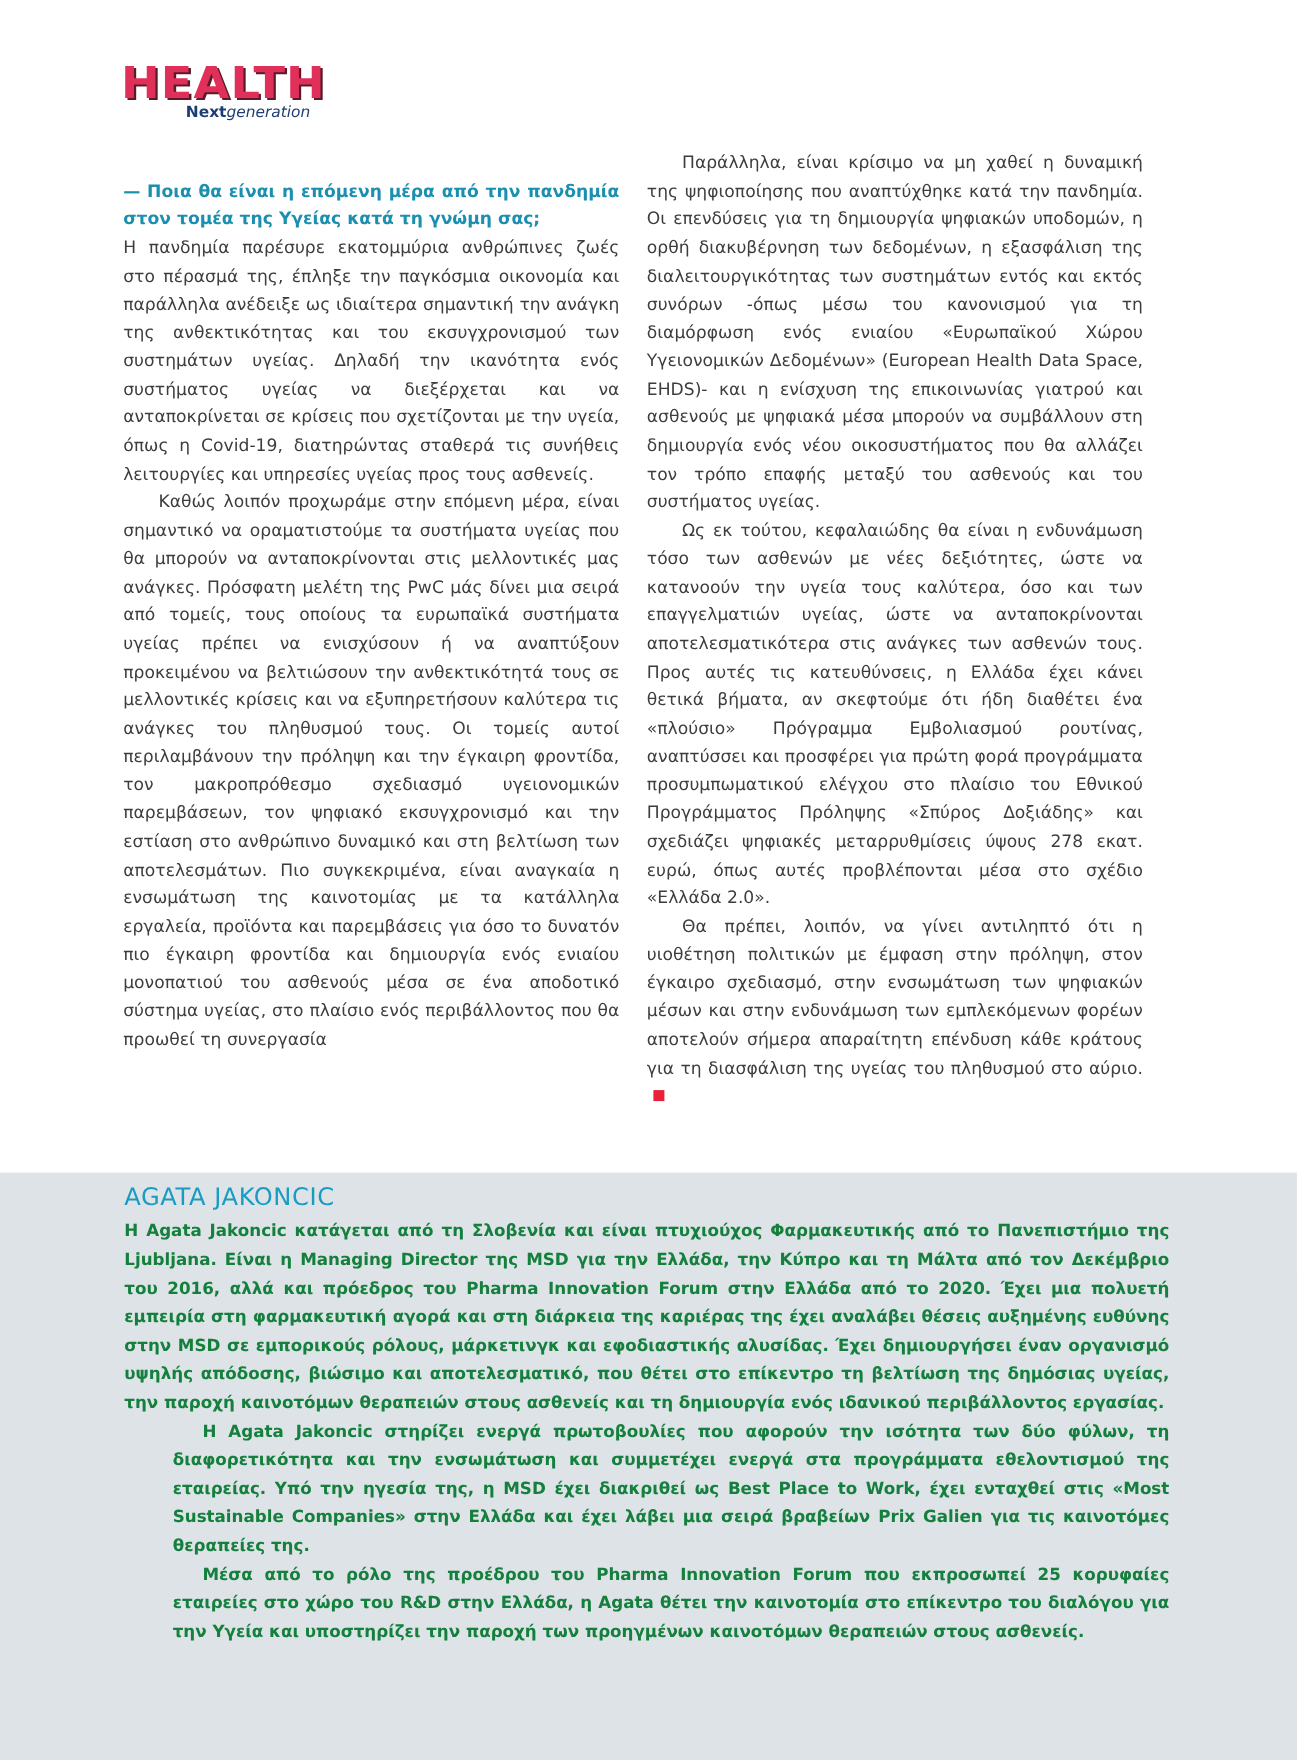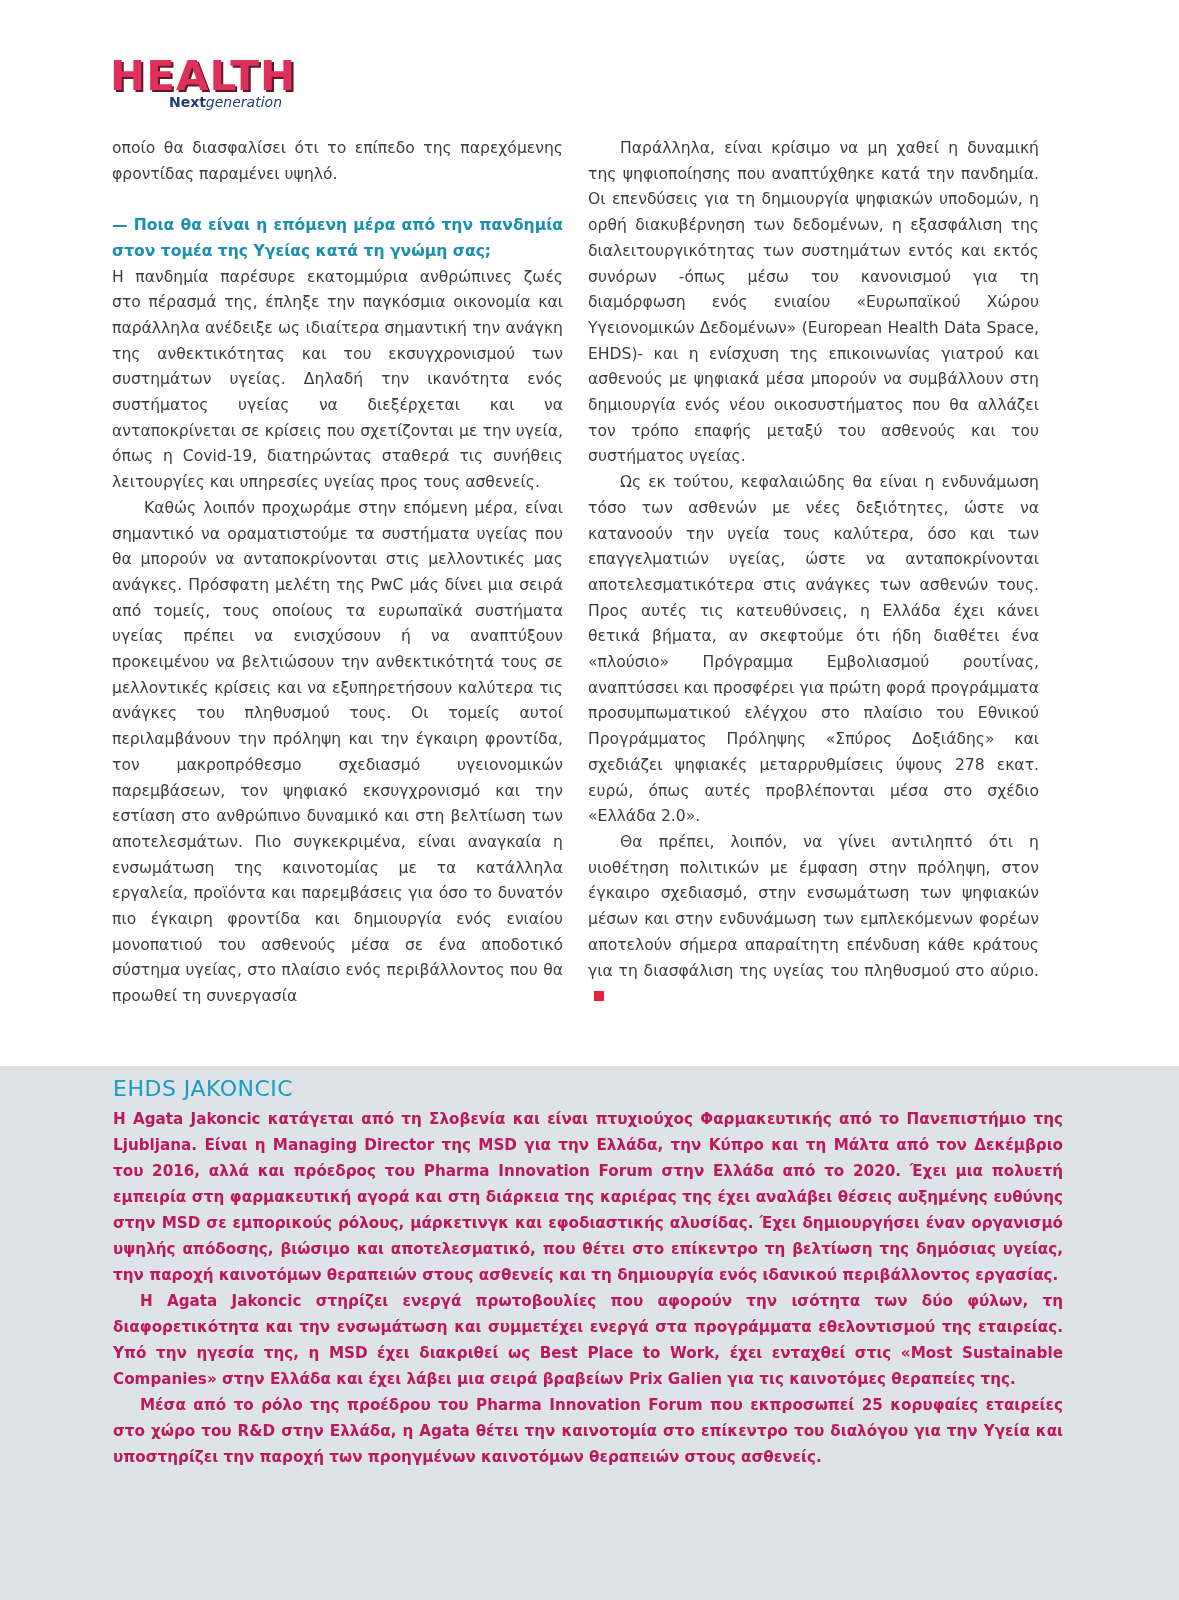--- a/index.html
+++ b/index.html
@@ -19,45 +19,44 @@
     .col { position: absolute; top: 136px; width: 451px; font-size: 15.6px; line-height: 25.7px; color: #3d3d3d; }
     .col-left { left: 112px; }
     .col-right { left: 588px; }
     .col p { margin: 0; text-align: justify; }
     .col p.indent { text-indent: 32px; }
     .question { color: #1a8fb0; font-weight: bold; margin: 25.7px 0 0 0 !important; text-align: right; }
     .end-mark { display: inline-block; width: 10px; height: 10px; background: #e8203a; margin-left: 6px; vertical-align: 0px; }
 
     .bio { position: absolute; left: 0; top: 1066px; width: 1179px; height: 534px; background: #dde3e7; }
     .bio-name { position: absolute; left: 113px; top: 10px; font-size: 22px; color: #1a9bc2; letter-spacing: 0.5px; }
-    .bio-text { position: absolute; left: 113px; top: 40px; width: 950px; font-size: 15.2px; line-height: 26px; font-weight: bold; color: #be185d; }
+    .bio-text { position: absolute; left: 113px; top: 40px; width: 950px; font-size: 15.2px; line-height: 26px; font-weight: bold; color: #15803d; }
     .bio-text p { margin: 0; text-align: justify; }
-    .bio-text p.indent { text-indent: 27px; }
+    .bio-text p.indent { text-indent: 27px; margin-left: 44px; }
   </style>
 </head>
 <body>
 
 <div class="logo">
   <div class="logo-main">HEALTH</div>
   <div class="logo-sub"><b>Next</b><span>generation</span></div>
 </div>
 
 <div class="col col-left">
-  <p>οποίο θα διασφαλίσει ότι το επίπεδο της παρεχόμενης φροντίδας παραμένει υψηλό.</p>
   <p class="question">— Ποια θα είναι η επόμενη μέρα από την πανδημία στον τομέα της Υγείας κατά τη γνώμη σας;</p>
   <p>Η πανδημία παρέσυρε εκατομμύρια ανθρώπινες ζωές στο πέρασμά της, έπληξε την παγκόσμια οικονομία και παράλληλα ανέδειξε ως ιδιαίτερα σημαντική την ανάγκη της ανθεκτικότητας και του εκσυγχρονισμού των συστημάτων υγείας. Δηλαδή την ικανότητα ενός συστήματος υγείας να διεξέρχεται και να ανταποκρίνεται σε κρίσεις που σχετίζονται με την υγεία, όπως η Covid-19, διατηρώντας σταθερά τις συνήθεις λειτουργίες και υπηρεσίες υγείας προς τους ασθενείς.</p>
   <p class="indent">Καθώς λοιπόν προχωράμε στην επόμενη μέρα, είναι σημαντικό να οραματιστούμε τα συστήματα υγείας που θα μπορούν να ανταποκρίνονται στις μελλοντικές μας ανάγκες. Πρόσφατη μελέτη της PwC μάς δίνει μια σειρά από τομείς, τους οποίους τα ευρωπαϊκά συστήματα υγείας πρέπει να ενισχύσουν ή να αναπτύξουν προκειμένου να βελτιώσουν την ανθεκτικότητά τους σε μελλοντικές κρίσεις και να εξυπηρετήσουν καλύτερα τις ανάγκες του πληθυσμού τους. Οι τομείς αυτοί περιλαμβάνουν την πρόληψη και την έγκαιρη φροντίδα, τον μακροπρόθεσμο σχεδιασμό υγειονομικών παρεμβάσεων, τον ψηφιακό εκσυγχρονισμό και την εστίαση στο ανθρώπινο δυναμικό και στη βελτίωση των αποτελεσμάτων. Πιο συγκεκριμένα, είναι αναγκαία η ενσωμάτωση της καινοτομίας με τα κατάλληλα εργαλεία, προϊόντα και παρεμβάσεις για όσο το δυνατόν πιο έγκαιρη φροντίδα και δημιουργία ενός ενιαίου μονοπατιού του ασθενούς μέσα σε ένα αποδοτικό σύστημα υγείας, στο πλαίσιο ενός περιβάλλοντος που θα προωθεί τη συνεργασία</p>
 </div>
 
 <div class="col col-right">
   <p class="indent">Παράλληλα, είναι κρίσιμο να μη χαθεί η δυναμική της ψηφιοποίησης που αναπτύχθηκε κατά την πανδημία. Οι επενδύσεις για τη δημιουργία ψηφιακών υποδομών, η ορθή διακυβέρνηση των δεδομένων, η εξασφάλιση της διαλειτουργικότητας των συστημάτων εντός και εκτός συνόρων -όπως μέσω του κανονισμού για τη διαμόρφωση ενός ενιαίου «Ευρωπαϊκού Χώρου Υγειονομικών Δεδομένων» (European Health Data Space, EHDS)- και η ενίσχυση της επικοινωνίας γιατρού και ασθενούς με ψηφιακά μέσα μπορούν να συμβάλλουν στη δημιουργία ενός νέου οικοσυστήματος που θα αλλάζει τον τρόπο επαφής μεταξύ του ασθενούς και του συστήματος υγείας.</p>
   <p class="indent">Ως εκ τούτου, κεφαλαιώδης θα είναι η ενδυνάμωση τόσο των ασθενών με νέες δεξιότητες, ώστε να κατανοούν την υγεία τους καλύτερα, όσο και των επαγγελματιών υγείας, ώστε να ανταποκρίνονται αποτελεσματικότερα στις ανάγκες των ασθενών τους. Προς αυτές τις κατευθύνσεις, η Ελλάδα έχει κάνει θετικά βήματα, αν σκεφτούμε ότι ήδη διαθέτει ένα «πλούσιο» Πρόγραμμα Εμβολιασμού ρουτίνας, αναπτύσσει και προσφέρει για πρώτη φορά προγράμματα προσυμπωματικού ελέγχου στο πλαίσιο του Εθνικού Προγράμματος Πρόληψης «Σπύρος Δοξιάδης» και σχεδιάζει ψηφιακές μεταρρυθμίσεις ύψους 278 εκατ. ευρώ, όπως αυτές προβλέπονται μέσα στο σχέδιο «Ελλάδα 2.0».</p>
   <p class="indent"><span>Θα πρέπει, λοιπόν, να γίνει αντιληπτό ότι η υιοθέτηση πολιτικών με έμφαση στην πρόληψη, στον έγκαιρο σχεδιασμό, στην ενσωμάτωση των ψηφιακών μέσων και στην ενδυνάμωση των εμπλεκόμενων φορέων αποτελούν σήμερα απαραίτητη επένδυση κάθε κράτους για τη διασφάλιση της υγείας του πληθυσμού στο αύριο.</span><span class="end-mark"></span></p>
 </div>
 
 <div class="bio">
-  <div class="bio-name">EHDS JAKONCIC</div>
+  <div class="bio-name">AGATA JAKONCIC</div>
   <div class="bio-text">
     <p>Η Agata Jakoncic κατάγεται από τη Σλοβενία και είναι πτυχιούχος Φαρμακευτικής από το Πανεπιστήμιο της Ljubljana. Είναι η Managing Director της MSD για την Ελλάδα, την Κύπρο και τη Μάλτα από τον Δεκέμβριο του 2016, αλλά και πρόεδρος του Pharma Innovation Forum στην Ελλάδα από το 2020. Έχει μια πολυετή εμπειρία στη φαρμακευτική αγορά και στη διάρκεια της καριέρας της έχει αναλάβει θέσεις αυξημένης ευθύνης στην MSD σε εμπορικούς ρόλους, μάρκετινγκ και εφοδιαστικής αλυσίδας. Έχει δημιουργήσει έναν οργανισμό υψηλής απόδοσης, βιώσιμο και αποτελεσματικό, που θέτει στο επίκεντρο τη βελτίωση της δημόσιας υγείας, την παροχή καινοτόμων θεραπειών στους ασθενείς και τη δημιουργία ενός ιδανικού περιβάλλοντος εργασίας.</p>
     <p class="indent">Η Agata Jakoncic στηρίζει ενεργά πρωτοβουλίες που αφορούν την ισότητα των δύο φύλων, τη διαφορετικότητα και την ενσωμάτωση και συμμετέχει ενεργά στα προγράμματα εθελοντισμού της εταιρείας. Υπό την ηγεσία της, η MSD έχει διακριθεί ως Best Place to Work, έχει ενταχθεί στις «Most Sustainable Companies» στην Ελλάδα και έχει λάβει μια σειρά βραβείων Prix Galien για τις καινοτόμες θεραπείες της.</p>
     <p class="indent">Μέσα από το ρόλο της προέδρου του Pharma Innovation Forum που εκπροσωπεί 25 κορυφαίες εταιρείες στο χώρο του R&amp;D στην Ελλάδα, η Agata θέτει την καινοτομία στο επίκεντρο του διαλόγου για την Υγεία και υποστηρίζει την παροχή των προηγμένων καινοτόμων θεραπειών στους ασθενείς.</p>
   </div>
 </div>
 
 </body></html>

